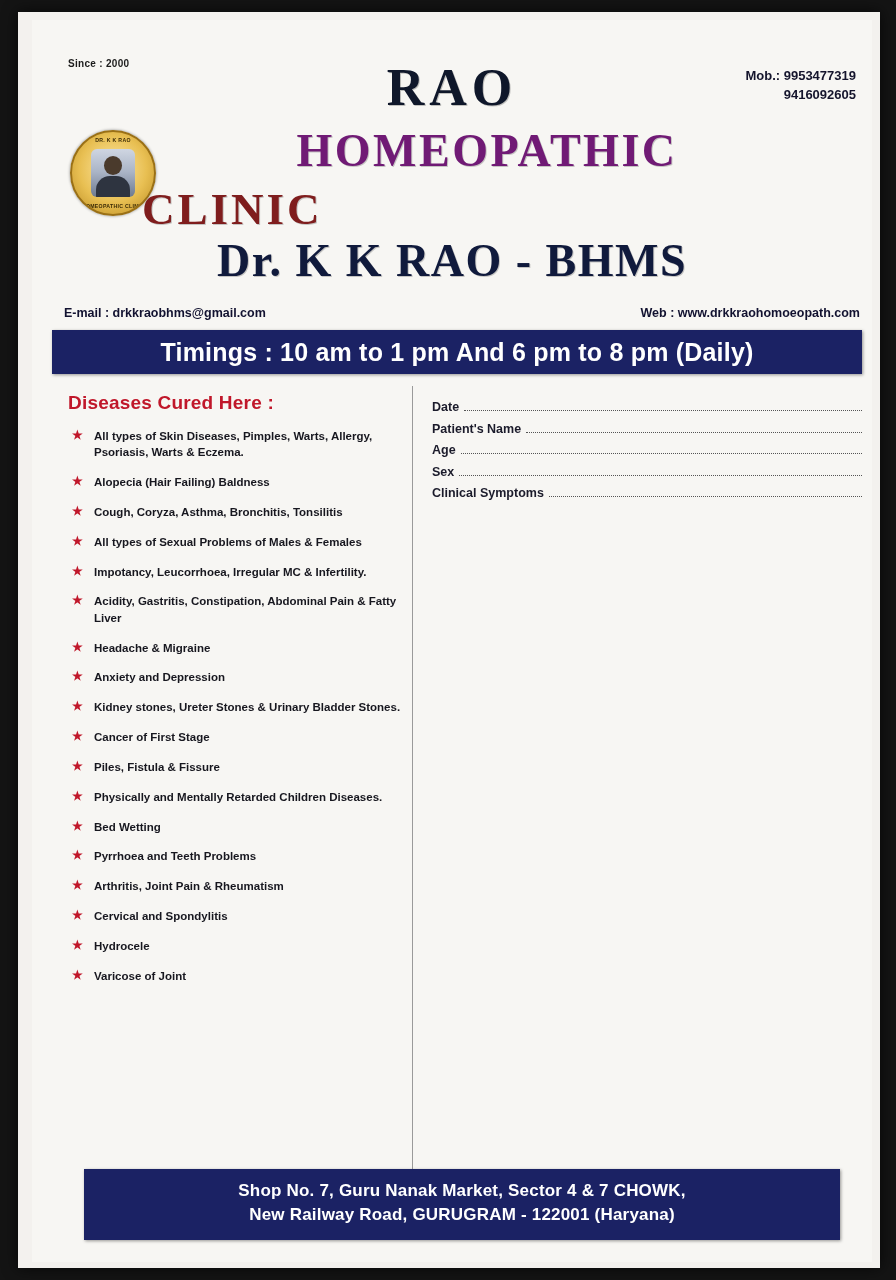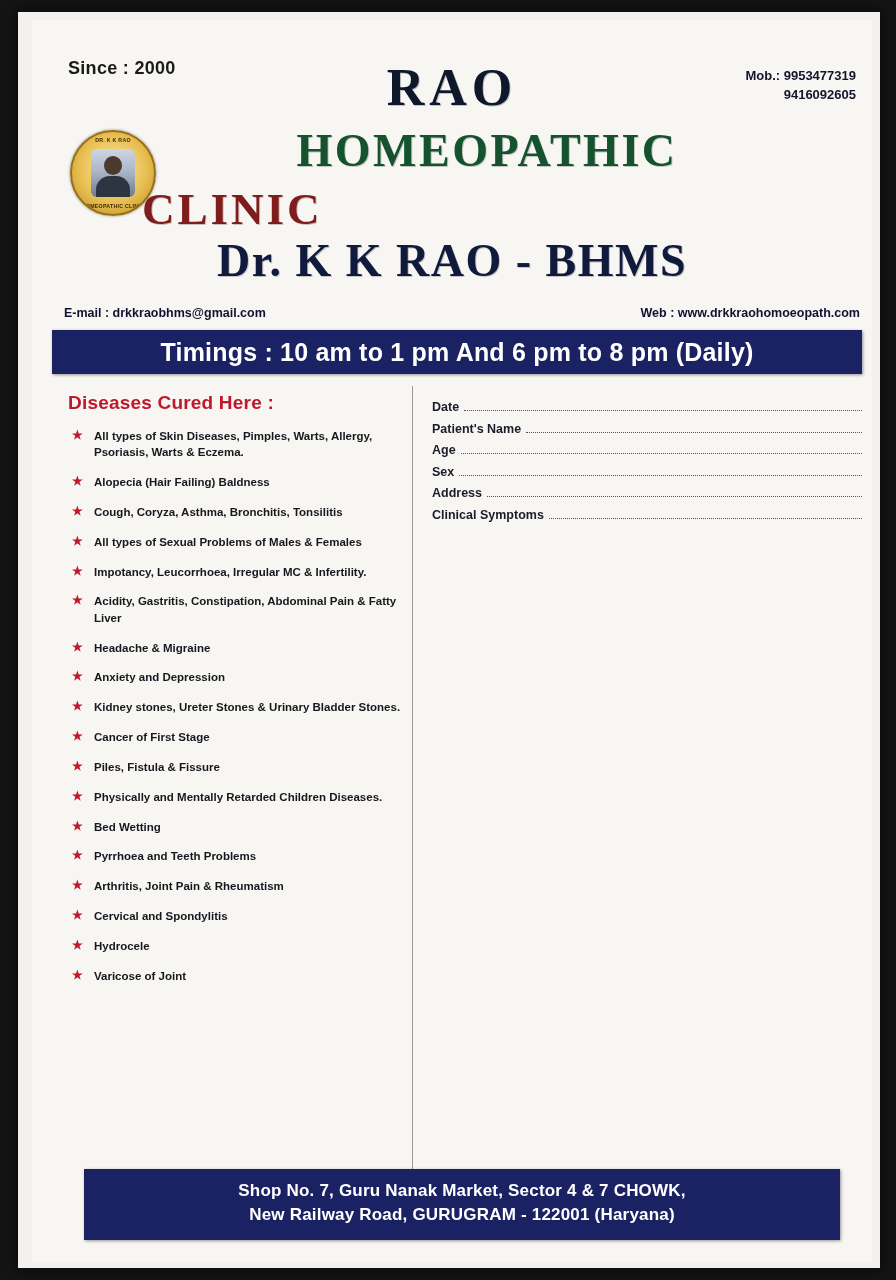--- a/index.html
+++ b/index.html
@@ -39,21 +39,21 @@
     width: 840px;
     height: 1242px;
     background: #f7f6f3;
   }
 
   
   .since {
     position: absolute;
     left: 36px;
     top: 38px;
-    font-size: 18px;
+    font-size: 10px;
     font-weight: bold;
     color: #1b1b1b;
     letter-spacing: 0.3px;
   }
   .mob {
     position: absolute;
     right: 16px;
     top: 47px;
     text-align: right;
     font-size: 13px;
@@ -126,21 +126,21 @@
     text-shadow: 1px 1px 0 rgba(0,0,0,0.22);
   }
   .title-homeo {
     position: absolute;
     left: 110px; right: 40px;
     top: 104px;
     text-align: center;
     font-family: "Liberation Serif", serif;
     font-weight: bold;
     font-size: 46px;
-    color: #14532d;
+    color: #701a75;
     letter-spacing: 2.5px;
     text-shadow: 1px 1px 0 rgba(0,0,0,0.2);
   }
   .title-clinic {
     position: absolute;
     left: 110px; right: 40px;
     top: 163px;
     text-align: left;
     font-family: "Liberation Serif", serif;
     font-weight: bold;
@@ -352,24 +352,20 @@
             </div>
             <div class="field-row">
               <span class="field-label">Age</span>
               <span class="field-dots"></span>
             </div>
             <div class="field-row">
               <span class="field-label">Sex</span>
               <span class="field-dots"></span>
             </div>
             <div class="field-row">
-              <span class="field-label">Address</span>
-              <span class="field-dots"></span>
-            </div>
-            <div class="field-row">
               <span class="field-label">Clinical Symptoms</span>
               <span class="field-dots"></span>
             </div>
           </div>
       </div>
 
       <div class="footer-bar">
         <div>Shop No. 7, Guru Nanak Market, Sector 4 &amp; 7 CHOWK,</div>
         <div>New Railway Road, GURUGRAM - 122001 (Haryana)</div>
       </div>

